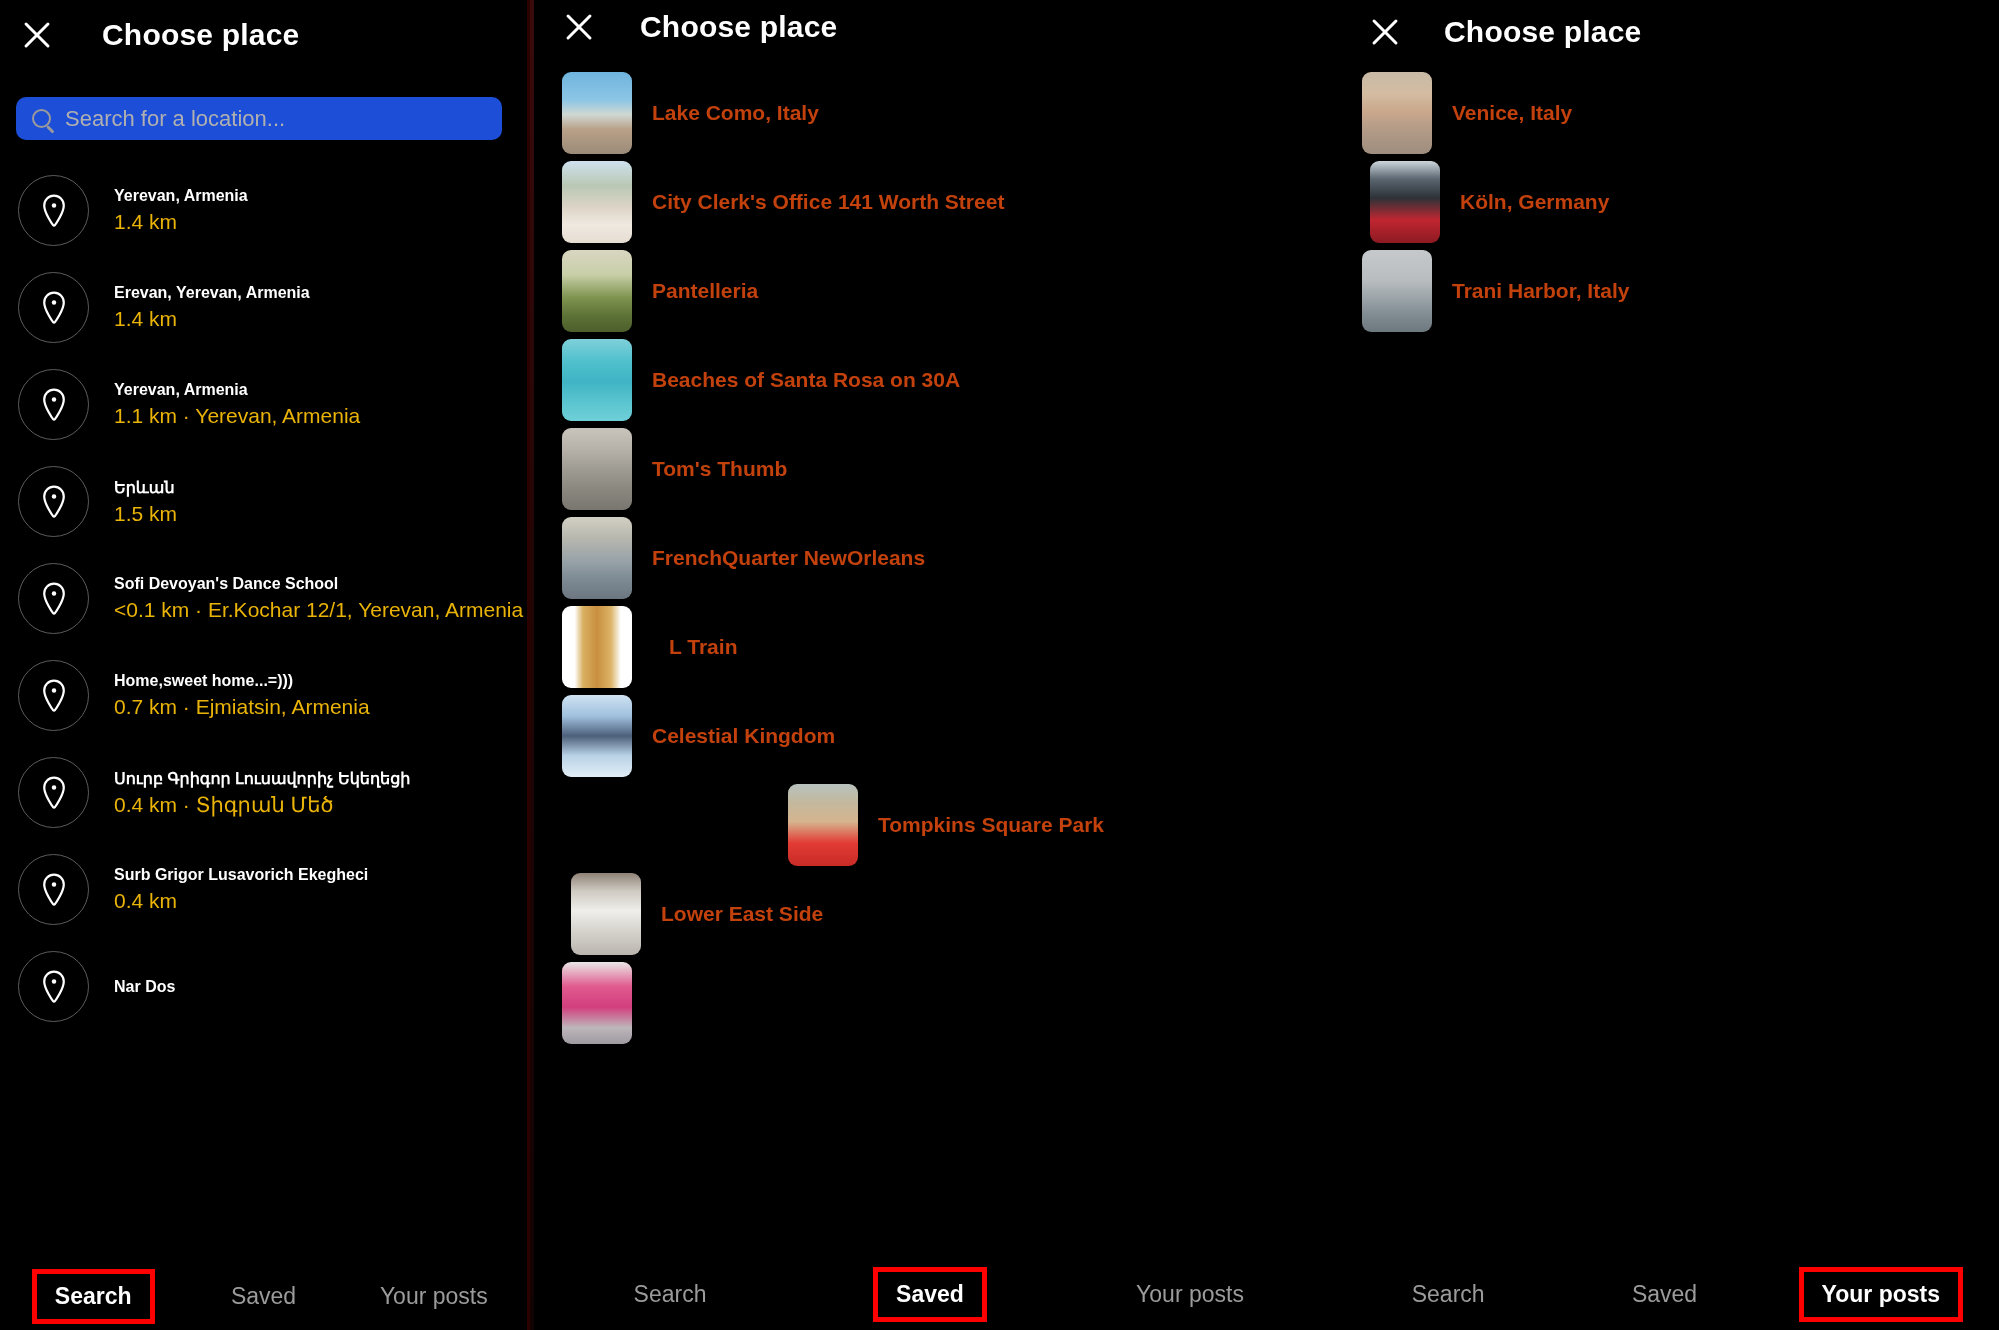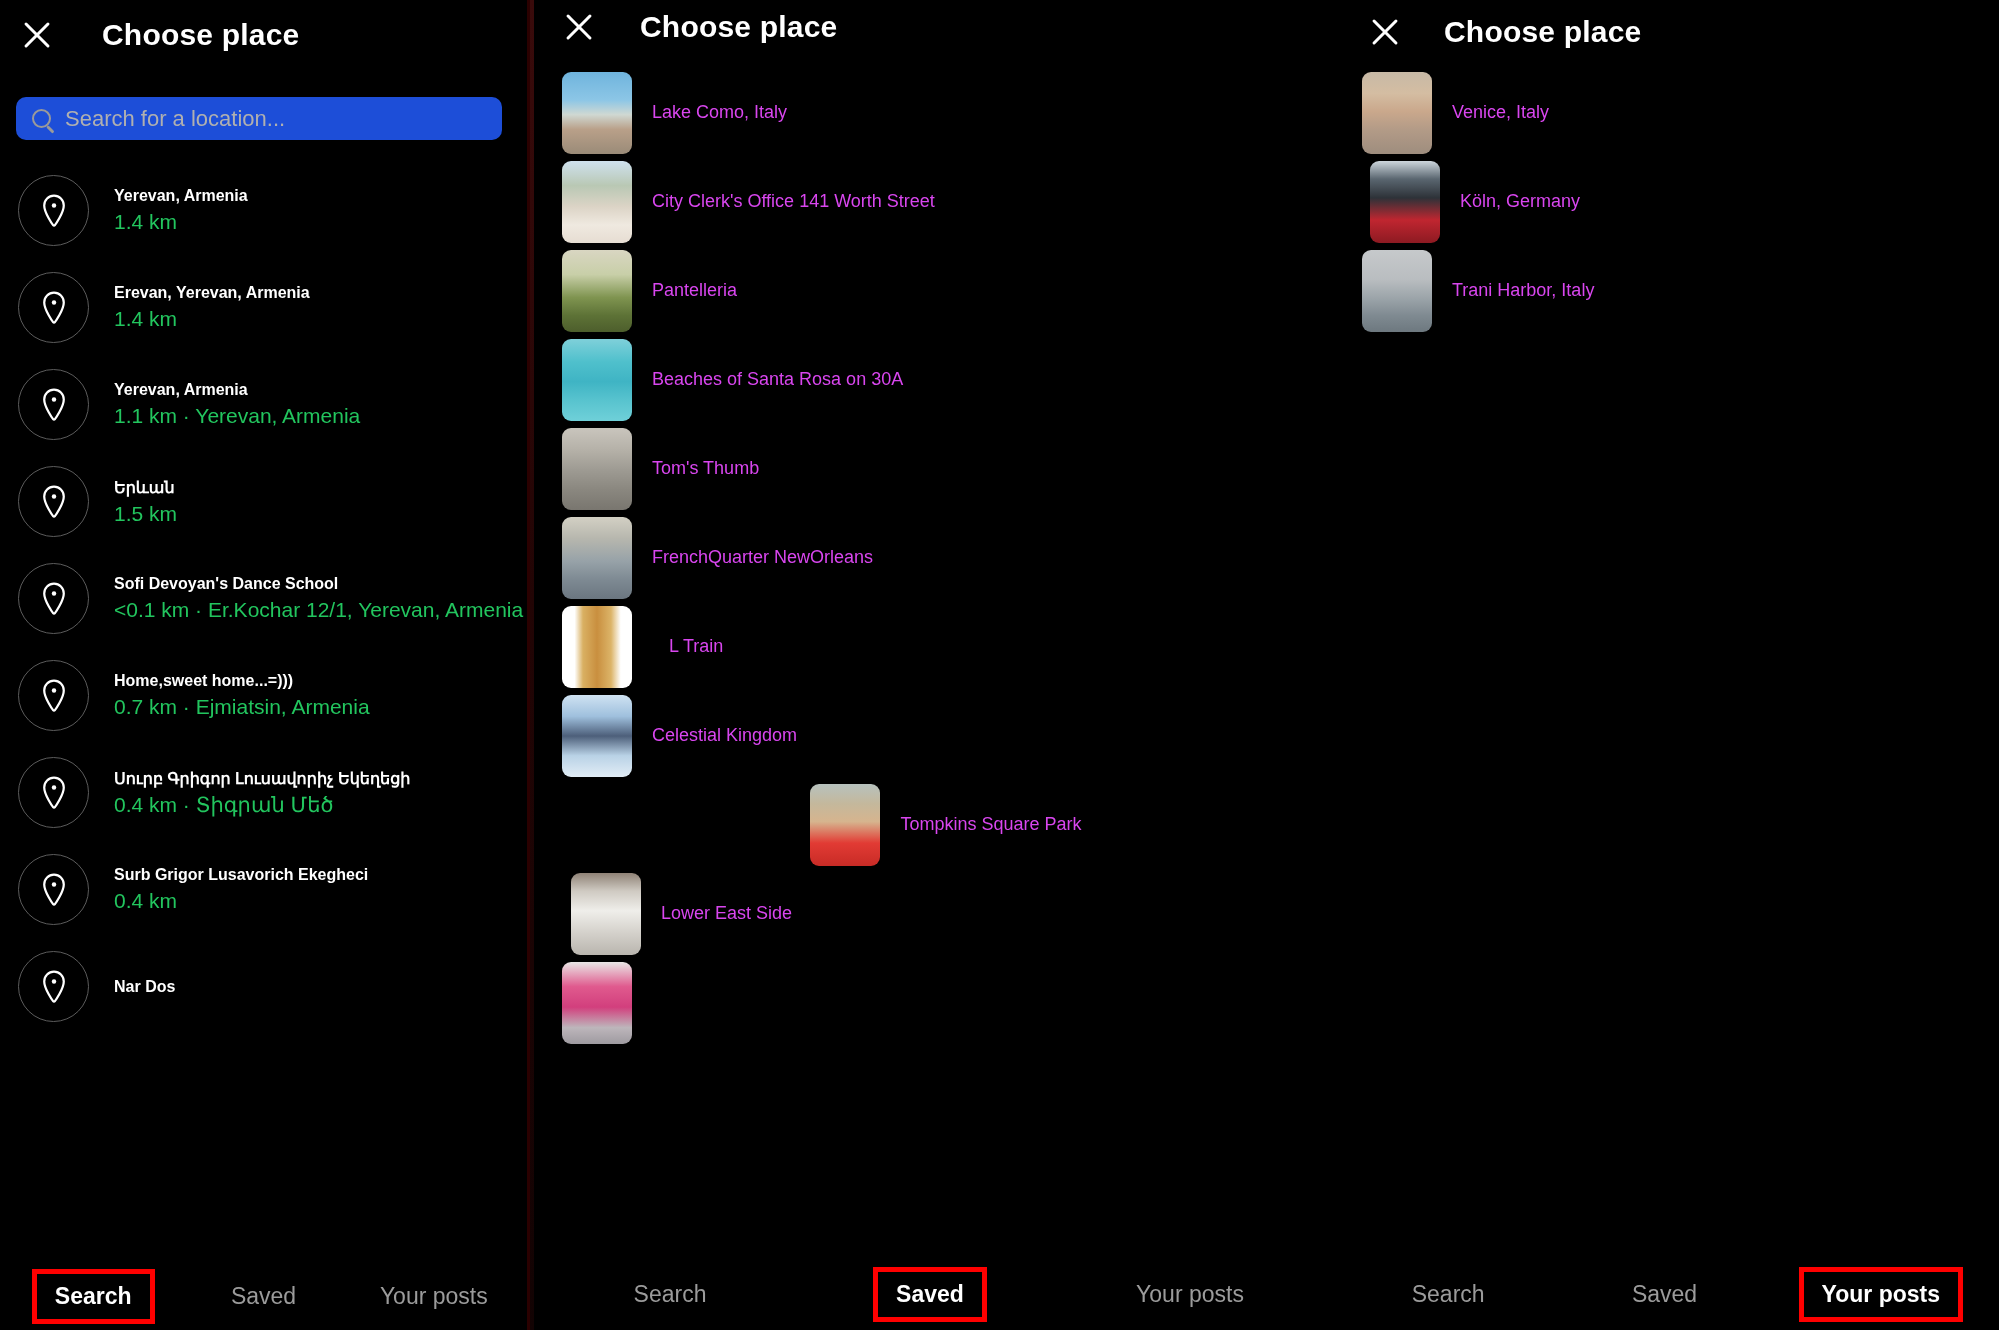--- a/index.html
+++ b/index.html
@@ -119,21 +119,21 @@
   }
   .pin-glyph { width: 26px; height: 34px; display:block; }
   .pin-text { display: flex; flex-direction: column; gap: 5px; min-width: 0; }
   .pin-title {
     color: #fff;
     font-size: 16px;
     font-weight: bold;
     white-space: nowrap;
   }
   .pin-sub {
-    color: #22c55e;
+    color: #eab308;
     font-size: 21px;
     white-space: nowrap;
   }
 
   
   .thumb-list { position: absolute; left: 0; right: 0; }
   .thumb-row {
     display: flex;
     align-items: center;
     gap: 20px;
@@ -141,23 +141,23 @@
   }
   .thumb {
     width: 70px; height: 82px;
     border-radius: 9px;
     flex: 0 0 auto;
     overflow: hidden;
     background: #3a3a3a;
     position: relative;
   }
   .thumb-label {
-    color: #d946ef;
-    font-size: 18px;
-    font-weight: normal;
+    color: #c2410c;
+    font-size: 21px;
+    font-weight: bold;
     white-space: nowrap;
   }
 
   
   .tabbar {
     position: absolute;
     left: 0; right: 0;
     display: flex;
     align-items: center;
   }

